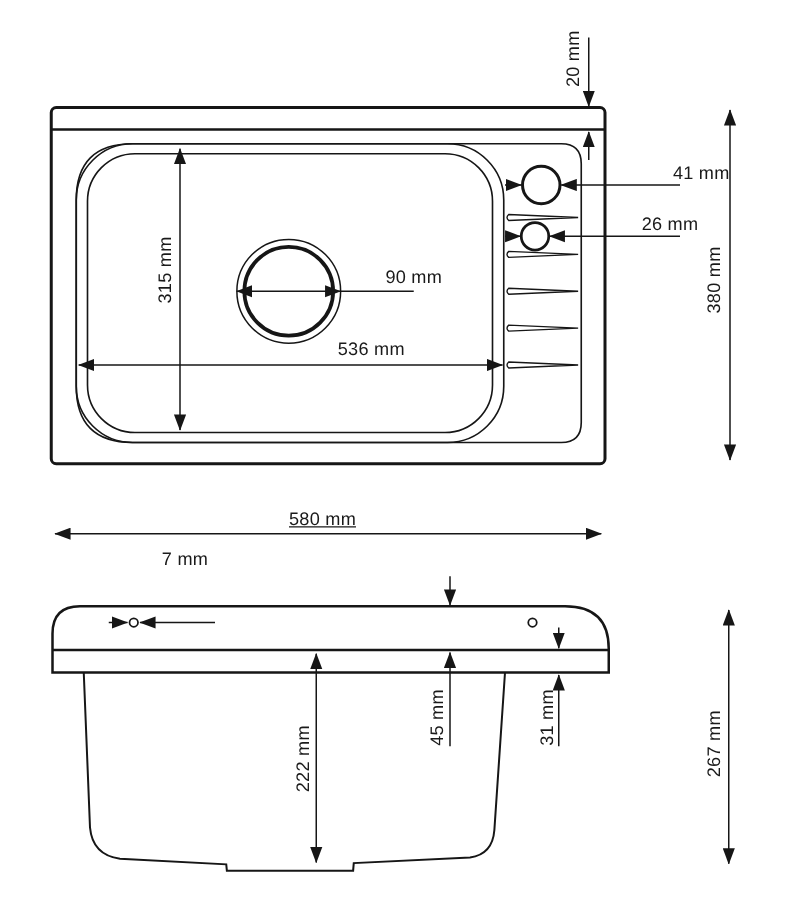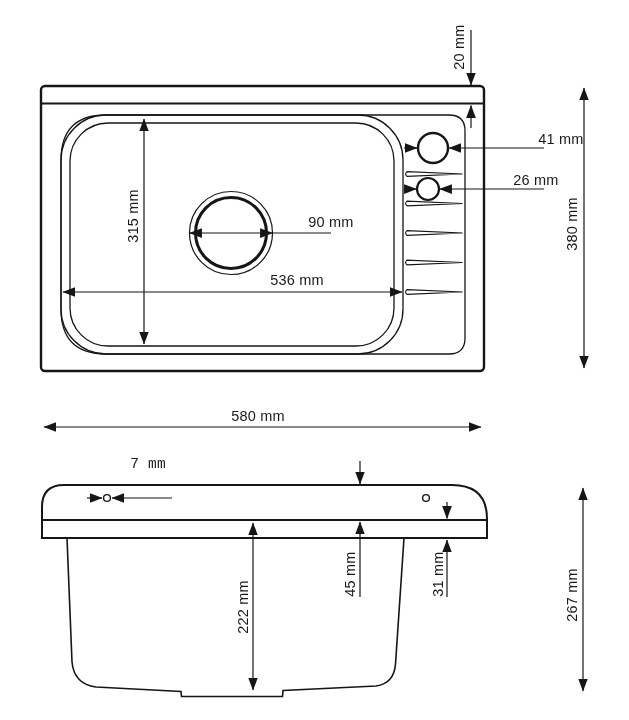--- a/index.html
+++ b/index.html
@@ -114,21 +114,21 @@
     </g>
   </svg>
 
   <div class="lbl rot" style="left:459px;top:47px;">20 mm</div>
   <div class="lbl" style="left:516px;top:139px;margin-left:45px;">41 mm</div>
   <div class="lbl" style="left:516px;top:180px;margin-left:20px;">26 mm</div>
   <div class="lbl" style="left:299px;top:222px;margin-left:32px;">90 mm</div>
   <div class="lbl" style="left:297px;top:280px;">536 mm</div>
   <div class="lbl rot" style="left:133px;top:216px;">315 mm</div>
   <div class="lbl rot" style="left:572px;top:224px;">380 mm</div>
-  <div class="lbl" style="left:258px;top:416px;">580 mm</div>
+  <div class="lbl" style="left:258px;top:416px;text-decoration:underline;">580 mm</div>
 
-  <div class="lbl" style="left:148px;top:464px;font-family:Liberation Mono, monospace;">7 mm</div>
+  <div class="lbl" style="left:148px;top:448px;">7 mm</div>
   <div class="lbl rot" style="left:350px;top:574px;">45 mm</div>
   <div class="lbl rot" style="left:438px;top:574px;">31 mm</div>
   <div class="lbl rot" style="left:243px;top:607px;">222 mm</div>
   <div class="lbl rot" style="left:572px;top:595px;">267 mm</div>
 
 </div>
 
 </body></html>

